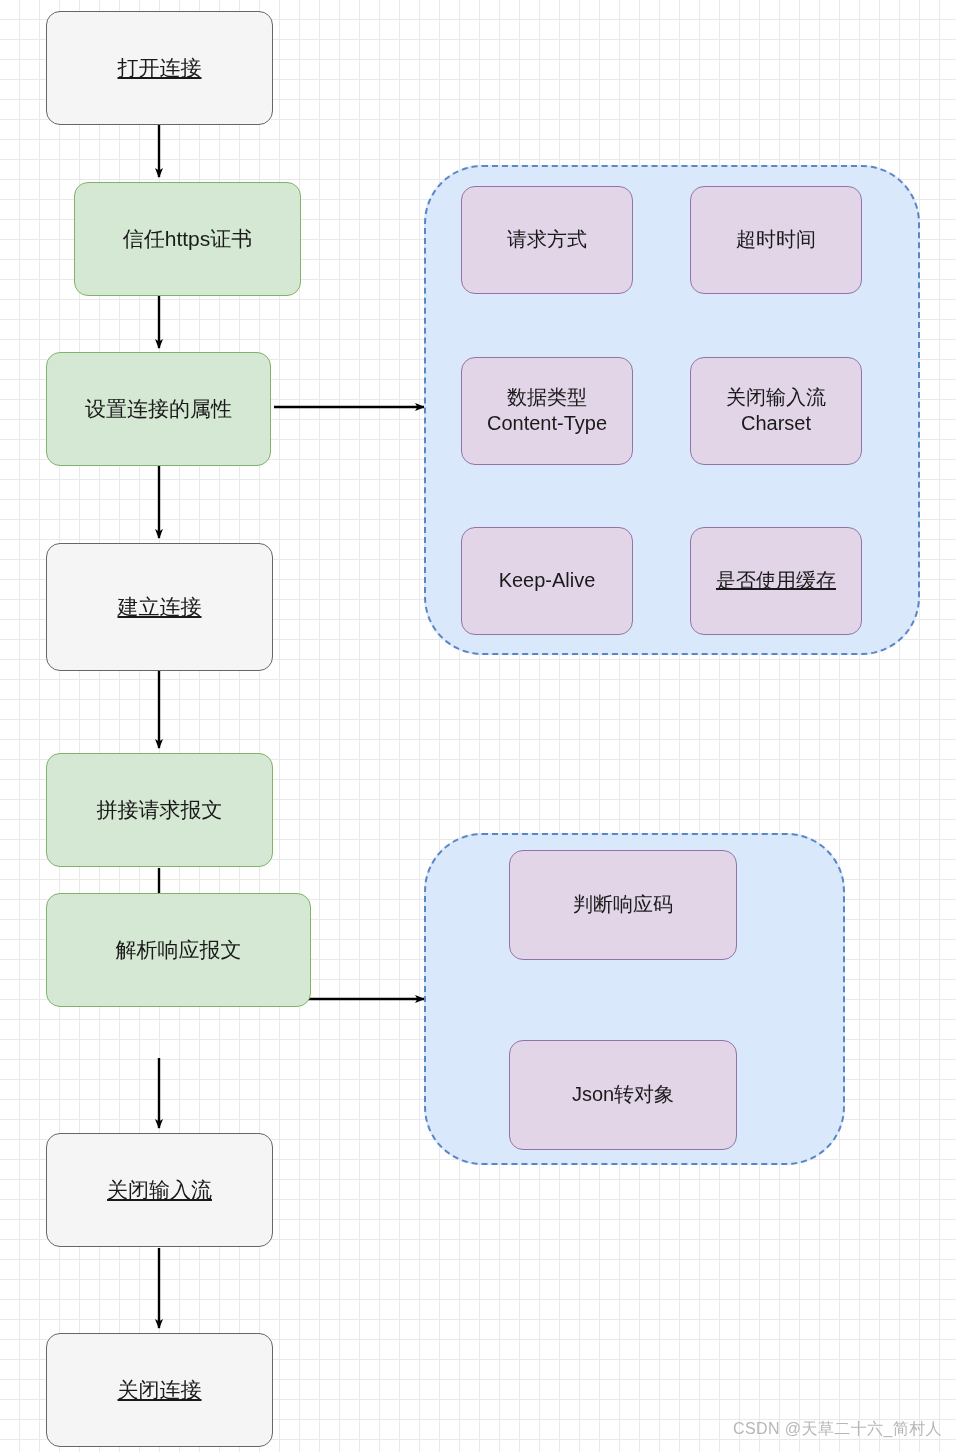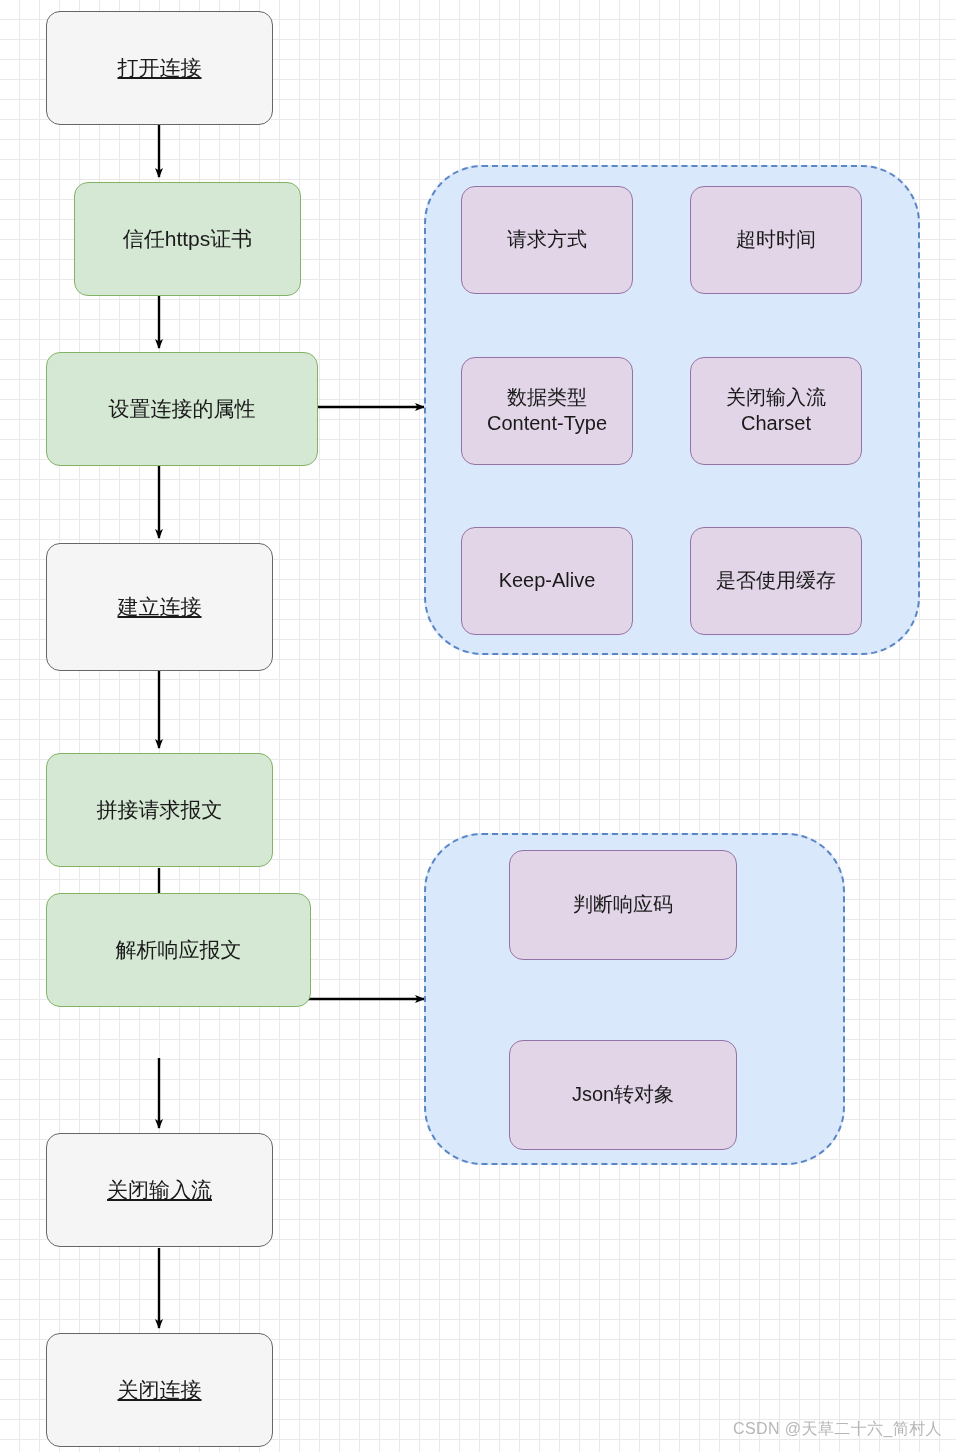--- a/index.html
+++ b/index.html
@@ -112,21 +112,21 @@
   </svg>
 
   <div class="node node-grey" style="left:46px; top:11px; width:227px; height:114px;">
     <span>打开连接</span>
   </div>
 
   <div class="node node-green" style="left:46px; top:182px; width:227px; height:114px;margin-left:28px;">
     <span>信任https证书</span>
   </div>
 
-  <div class="node node-green" style="left:46px; top:352px; width:272px; height:114px;">
+  <div class="node node-green" style="left:46px; top:352px; width:225px; height:114px;">
     <span>设置连接的属性</span>
   </div>
 
   <div class="node node-grey" style="left:46px; top:543px; width:227px; height:128px;">
     <span>建立连接</span>
   </div>
 
   <div class="node node-green" style="left:46px; top:753px; width:227px; height:114px;">
     <span>拼接请求报文</span>
   </div>
@@ -160,21 +160,21 @@
 
   <div class="node node-purple" style="left:690px; top:357px; width:172px; height:108px;">
     <span>关闭输入流
 Charset</span>
   </div>
 
   <div class="node node-purple" style="left:461px; top:527px; width:172px; height:108px;">
     <span>Keep-Alive</span>
   </div>
 
-  <div class="node node-purple" style="left:690px; top:527px; width:172px; height:108px;">
+  <div class="node node-purple" style="left:690px; top:527px; width:172px; height:108px;text-decoration:underline;">
     <span>是否使用缓存</span>
   </div>
 
   <div class="group-blue" style="left:424px; top:833px; width:421px; height:332px;"></div>
 
   <div class="node node-purple" style="left:509px; top:850px; width:228px; height:110px;">
     <span>判断响应码</span>
   </div>
 
   <div class="node node-purple" style="left:509px; top:1040px; width:228px; height:110px;">

